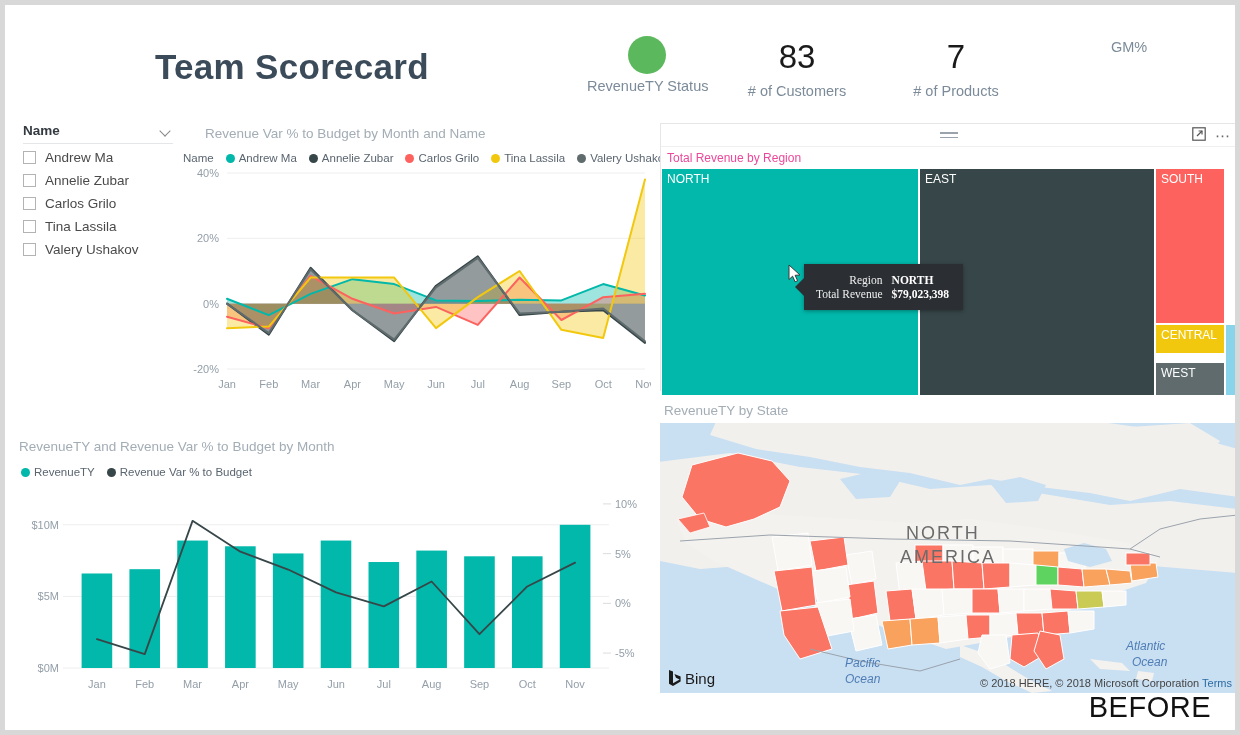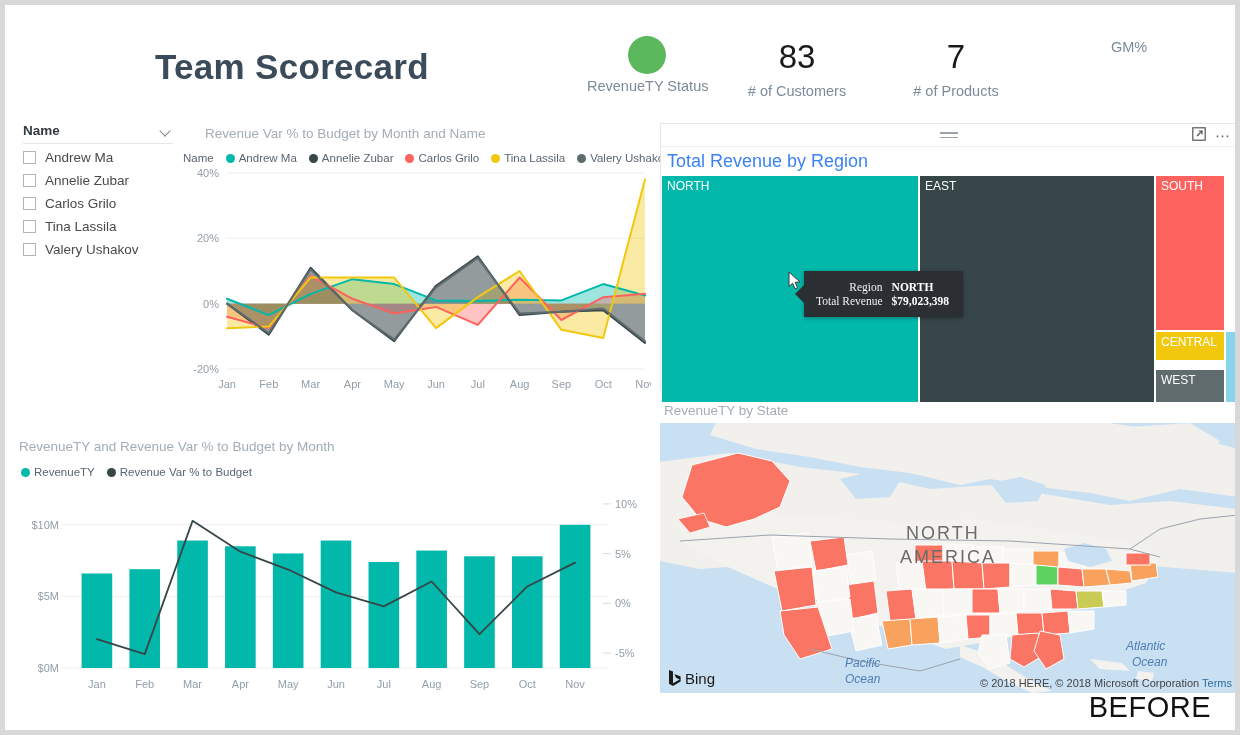--- a/index.html
+++ b/index.html
@@ -87,21 +87,21 @@
     width: 18px;
   }
   .drag-handle i {
     display: block; height: 1.6px; background: #9aa3ab; margin-bottom: 3px;
   }
   .hdr-icons {
     position: absolute; right: 6px; top: 3px;
     display: flex; align-items: center; gap: 9px;
   }
   .ell { font-size: 15px; color: #666; line-height: 14px; letter-spacing: 1px; }
-  .tm-title { padding: 4px 0 3px 6px; font-size: 18px; color: #3b82f6; }
+  .tm-title { padding: 4px 0 3px 6px; font-size: 12px; color: #ec4899; }
   .tm-area { position: relative; height: 228px; }
   .tile {
     position: absolute; box-sizing: border-box;
     border: 1px solid #ffffff;
   }
   .tile .tl {
     position: absolute; left: 5px; top: 3px;
     font-size: 12px; color: #ffffff; font-weight: 400; white-space: nowrap;
   }
 

